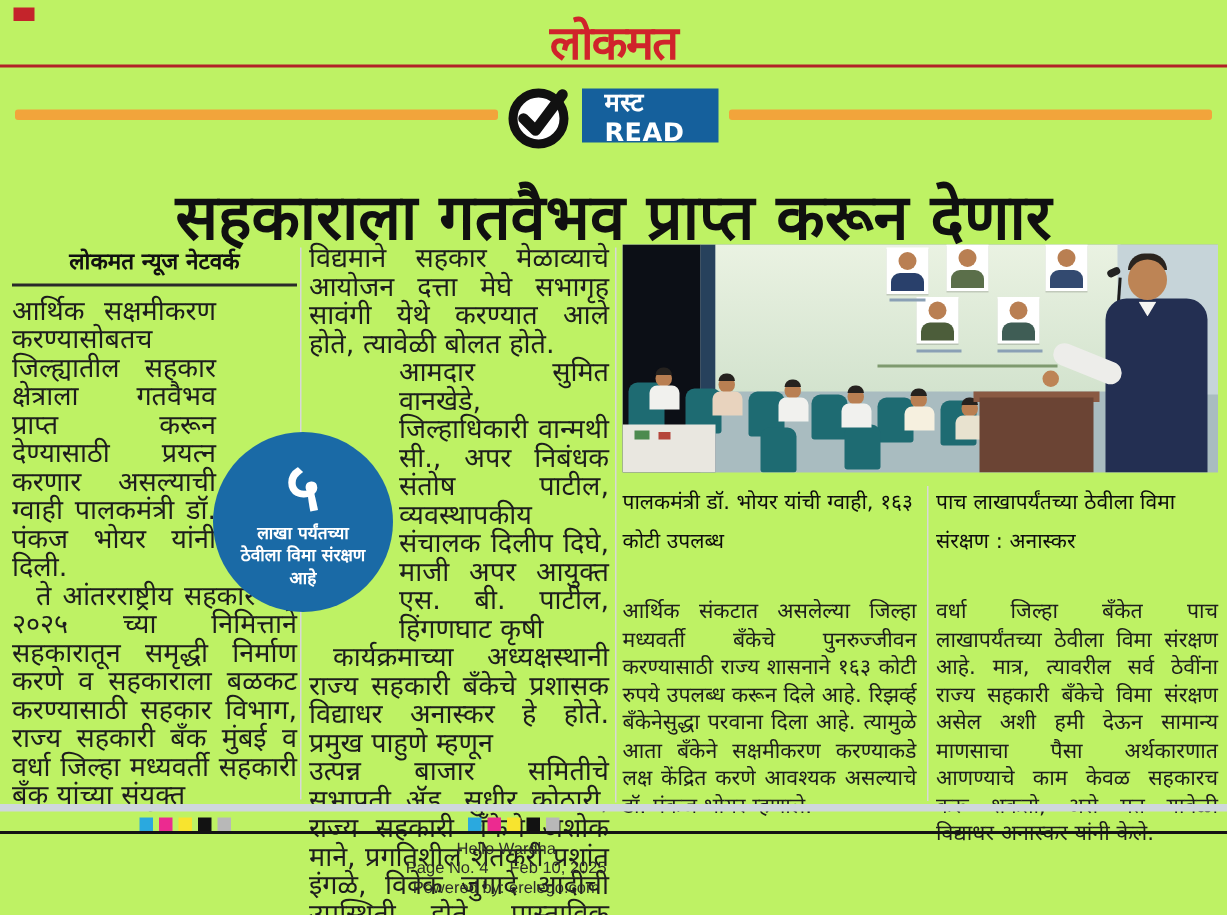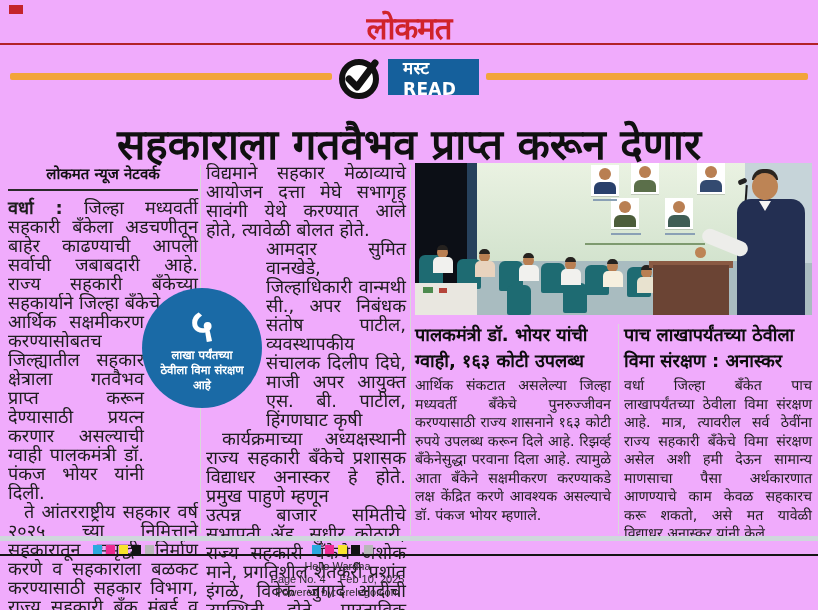--- a/index.html
+++ b/index.html
@@ -1,16 +1,16 @@
 <!DOCTYPE html>
 <html><head>
 <meta charset="utf-8">
 <style>
   html,body{margin:0;padding:0;background:#ffffff;}
-  .page{position:relative;width:818px;height:610px;background:#f0abfc;overflow:hidden;
+  .page{position:relative;width:818px;height:610px;background:#bef264;overflow:hidden;
         font-family:"DejaVu Sans","Liberation Sans",sans-serif;color:#1a1a1a;}
 
   
   .corner-mark{position:absolute;left:9px;top:5px;width:14px;height:9px;background:#c4242b;}
   .masthead{position:absolute;left:0;top:6px;width:818px;text-align:center;}
   .logo{font-size:31px;font-weight:800;color:#d0232b;letter-spacing:-1px;}
   .red-rule{position:absolute;left:0;top:43px;width:818px;height:2px;background:#b22228;}
 
   
   .orange-bar{position:absolute;top:73px;height:7px;background:#f2a43b;border-radius:2px;}
@@ -75,21 +75,21 @@
   .sp-head{left:337px;top:10px;width:26px;height:27px;border-radius:50%;background:#bd8455;}
   .sp-hair{left:337px;top:6px;width:26px;height:11px;border-radius:12px 12px 0 0;background:#2a241f;}
   .sp-body{left:322px;top:36px;width:68px;height:116px;border-radius:14px 14px 0 0;background:#232f52;}
   .sp-collar{left:344px;top:38px;width:12px;height:10px;background:#f4f4f2;clip-path:polygon(0 0,100% 0,50% 100%);}
   .sp-arm{left:286px;top:72px;width:48px;height:15px;border-radius:8px;background:#ededea;transform:rotate(22deg);}
   .sp-hand{left:280px;top:84px;width:11px;height:11px;border-radius:50%;background:#bd8455;}
 
   
   .col3{left:415px;top:322px;width:196px;}
   .col4{left:624px;top:322px;width:188px;}
-  .subhead{font-size:18px;font-weight:700;line-height:26px;color:#0d0d0d;margin:0 0 2px 0;}
+  .subhead{font-size:14px;font-weight:400;line-height:26px;color:#0d0d0d;margin:0 0 25px 0;}
   .rbody{font-size:14.2px;line-height:18.5px;text-align:justify;color:#1d1d1d;}
 
   
   .gray-band{position:absolute;left:0;top:536px;width:818px;height:5px;background:#cfd7dc;}
   .reg-strip{position:absolute;top:545px;height:9px;display:flex;gap:4px;}
   .reg1{left:93px;}
   .reg2{left:312px;}
   .reg-sq{width:9px;height:9px;}
   .black-rule{position:absolute;left:0;top:554px;width:818px;height:2px;background:#141414;}
   .footer-text{position:absolute;left:235px;top:560px;width:205px;text-align:center;
@@ -121,21 +121,20 @@
   </div>
 
   <h1 class="headline">सहकाराला गतवैभव प्राप्त करून देणार</h1>
 
   <div class="vrule v1"></div>
   <div class="vrule v2"></div>
   <div class="vrule v3"></div>
 
   <section class="col col1">
     <div class="byline">लोकमत न्यूज नेटवर्क</div>
-    <p class="body"><b class="dateline">वर्धा :</b> <span>जिल्हा मध्यवर्ती सहकारी बँकेला अडचणीतून बाहेर काढण्याची आपली सर्वाची जबाबदारी आहे. राज्य सहकारी बँकेच्या सहकार्याने जिल्हा बँकेचे</span></p>
     <p class="body narrow-r">आर्थिक सक्षमीकरण करण्यासोबतच जिल्ह्यातील सहकार क्षेत्राला गतवैभव प्राप्त करून देण्यासाठी प्रयत्न करणार असल्याची ग्वाही पालकमंत्री डॉ. पंकज भोयर यांनी दिली.</p>
     <p class="body indent">ते आंतरराष्ट्रीय सहकार वर्ष २०२५ च्या निमित्ताने सहकारातून समृद्धी निर्माण करणे व सहकाराला बळकट करण्यासाठी सहकार विभाग, राज्य सहकारी बँक मुंबई व वर्धा जिल्हा मध्यवर्ती सहकारी बँक यांच्या संयुक्त</p>
   </section>
 
   <section class="col col2">
     <p class="body">विद्यमाने सहकार मेळाव्याचे आयोजन दत्ता मेघे सभागृह सावंगी येथे करण्यात आले होते, त्यावेळी बोलत होते.</p>
     <p class="body narrow-l">आमदार सुमित वानखेडे, जिल्हाधिकारी वान्मथी सी., अपर निबंधक संतोष पाटील, व्यवस्थापकीय संचालक दिलीप दिघे, माजी अपर आयुक्त एस. बी. पाटील, हिंगणघाट कृषी</p>
     <p class="body indent">कार्यक्रमाच्या अध्यक्षस्थानी राज्य सहकारी बँकेचे प्रशासक विद्याधर अनास्कर हे होते. प्रमुख पाहुणे म्हणून</p>
     <p class="body">उत्पन्न बाजार समितीचे सभापती ॲड. सुधीर कोठारी, राज्य सहकारी बँकेचे अशोक माने, प्रगतिशील शेतकरी प्रशांत इंगळे, विवेक जुगादे आदींची उपस्थिती होते. प्रास्ताविक जिल्हा उपनिबंधक सहकारी संस्था सीमा पांडे यांनी केले.</p>
   </section>

